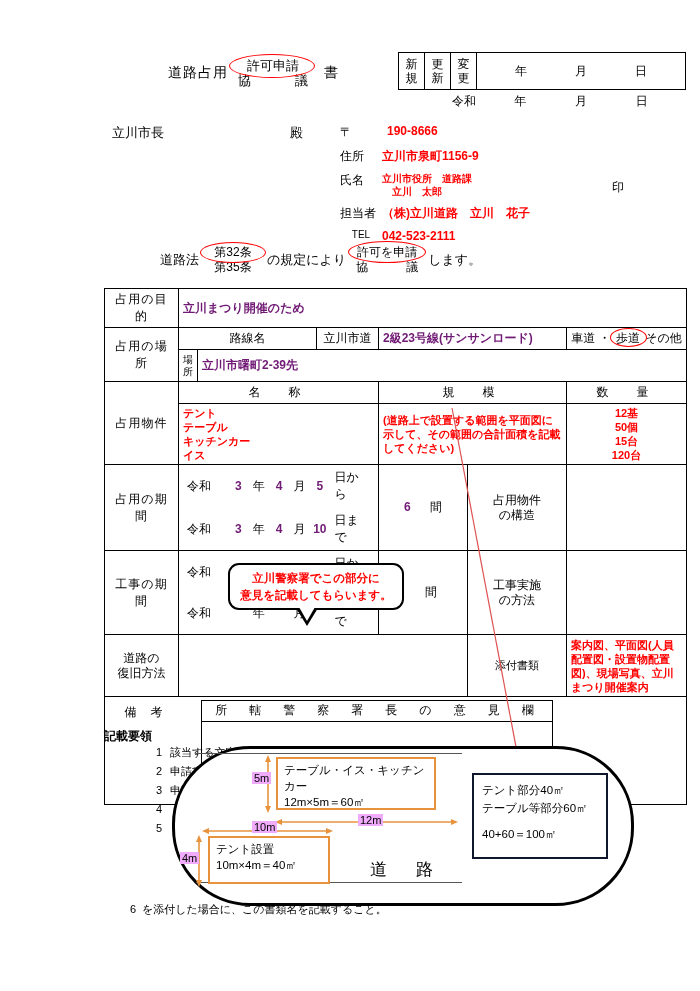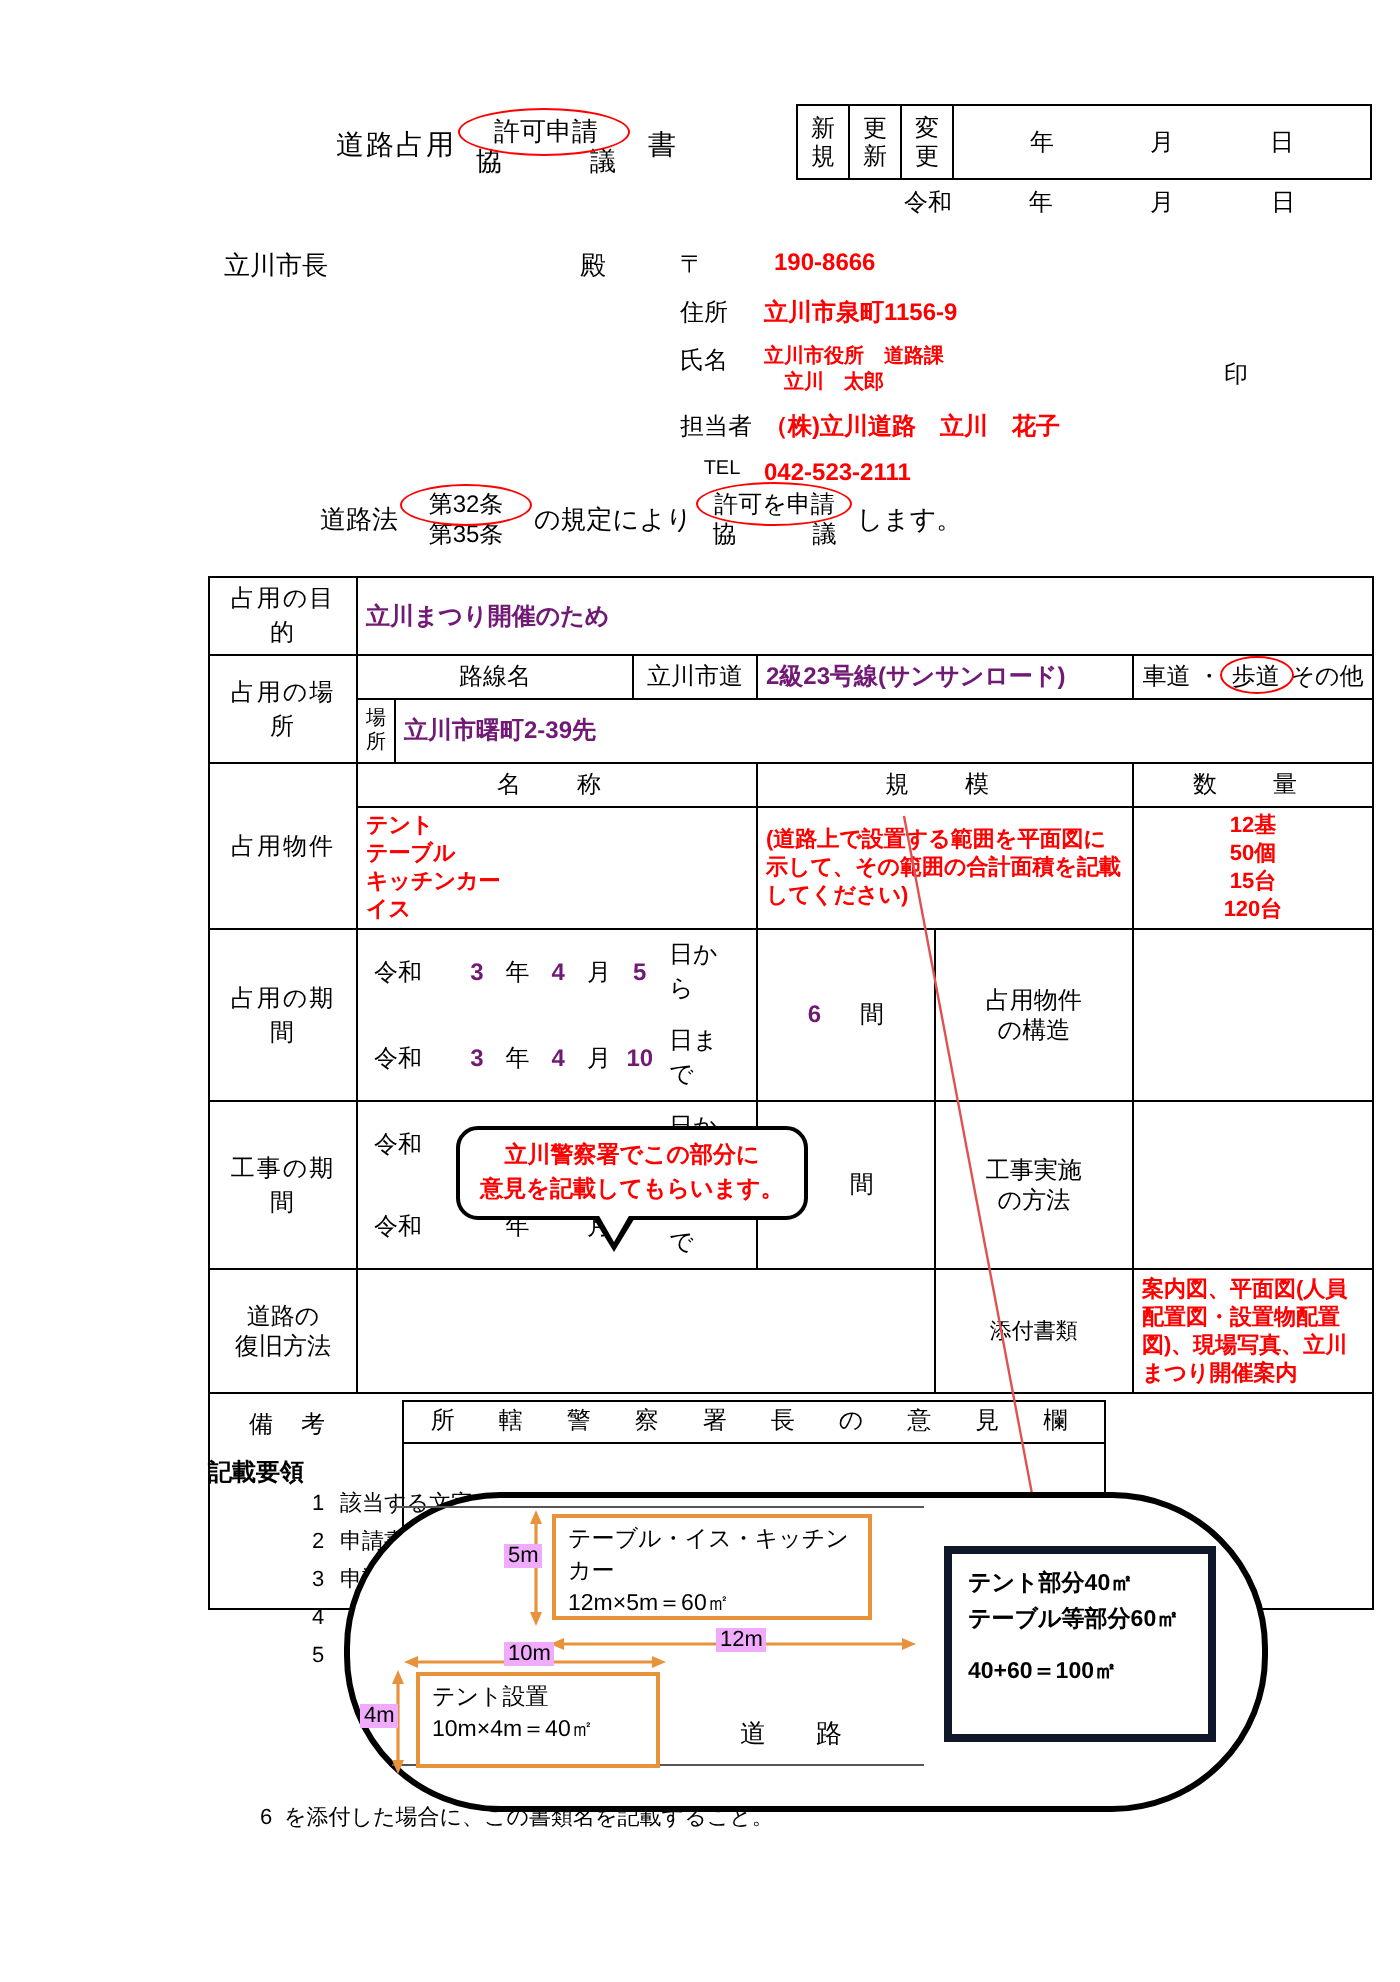--- a/index.html
+++ b/index.html
@@ -191,36 +191,36 @@
   .road-top {
     position: absolute; left: 196px; top: 753px;
     width: 266px; height: 0; border-top: 1.6px solid #555; z-index: 11;
   }
   .road-bot {
     position: absolute; left: 196px; top: 882px;
     width: 266px; height: 0; border-top: 1.6px solid #555; z-index: 11;
   }
   .road-label {
     position: absolute; left: 370px; top: 858px; z-index: 12;
-    font-size: 13px; letter-spacing: 6px;
+    font-size: 17px; letter-spacing: 6px;
   }
   .obox {
     position: absolute; border: 2.2px solid #e8933c;
     background: #fff; z-index: 12; padding: 3px 6px;
   }
   .obox .t1 { font-size: 11.5px; line-height: 16px; }
   .obox .t2 { font-size: 11.5px; line-height: 16px; }
   .box-tables { left: 276px; top: 757px; width: 160px; height: 53px; }
   .box-tent   { left: 208px; top: 836px; width: 122px; height: 48px; }
 
   .graybox {
     position: absolute; left: 472px; top: 773px;
-    width: 136px; height: 98px; border: 4px solid #0f172a;
+    width: 136px; height: 86px; border: 2px solid #0f172a;
     background: #fff; z-index: 12; padding: 6px 8px;
-    font-size: 11.5px; line-height: 18px; font-weight: bold;
+    font-size: 11.5px; line-height: 18px;
   }
   .graybox .gap { height: 8px; }
 
   .dimlabel { position: absolute; z-index: 13; font-size: 11px; background: #f0abfc; padding: 0 2px;}
   .dim-5m  { left: 252px; top: 772px; }
   .dim-12m { left: 358px; top: 814px; }
   .dim-10m { left: 252px; top: 821px; }
   .dim-4m  { left: 180px; top: 852px; }
   .dimsvg { position: absolute; left: 0; top: 0; width: 700px; height: 991px;
      z-index: 11; pointer-events: none; }

